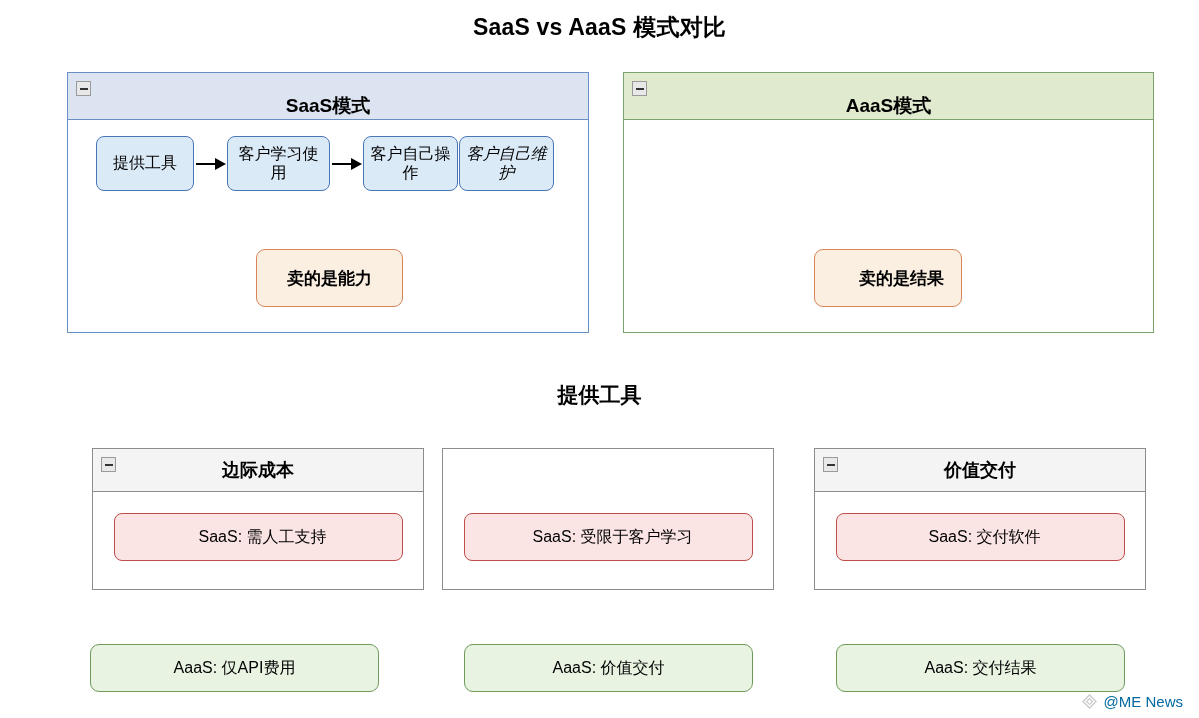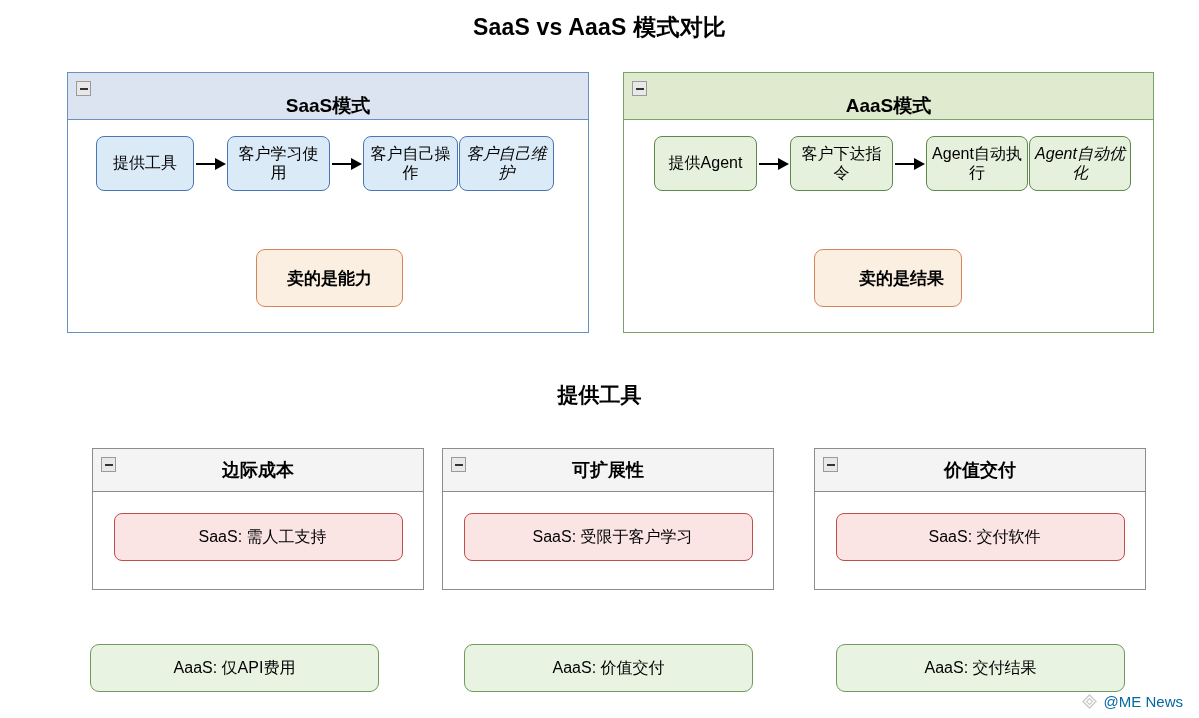--- a/index.html
+++ b/index.html
@@ -296,47 +296,34 @@
     <div class="flow-box w4">客户自己维护</div>
   </div>
   <div class="sell-box">卖的是能力</div>
 </div>
 
 <div class="mode-panel aaas">
   <div class="panel-header">
     <span class="collapse-icon"></span>
     <span class="panel-title">AaaS模式</span>
   </div>
-  <div class="flow-row">
-    <div class="flow-box w1">提供Agent</div>
-    <span class="arrow"></span>
-    <div class="flow-box w2">客户下达指令</div>
-    <span class="arrow"></span>
-    <div class="flow-box w3">Agent自动执行</div>
-    <span class="gap-nil"></span>
-    <div class="flow-box w4">Agent自动优化</div>
-  </div>
   <div class="sell-box">卖的是结果</div>
 </div>
 
 <div class="section-heading">提供工具</div>
 
 <div class="diff-card c0">
   <div class="diff-card-header">
     <span class="collapse-icon"></span>
     <span class="diff-card-title">边际成本</span>
   </div>
   <div class="diff-saas-box">SaaS: 需人工支持</div>
 </div>
 
 <div class="diff-card c1">
-  <div class="diff-card-header">
-    <span class="collapse-icon"></span>
-    <span class="diff-card-title">可扩展性</span>
-  </div>
   <div class="diff-saas-box">SaaS: 受限于客户学习</div>
 </div>
 
 <div class="diff-card c2">
   <div class="diff-card-header">
     <span class="collapse-icon"></span>
     <span class="diff-card-title">价值交付</span>
   </div>
   <div class="diff-saas-box">SaaS: 交付软件</div>
 </div>

